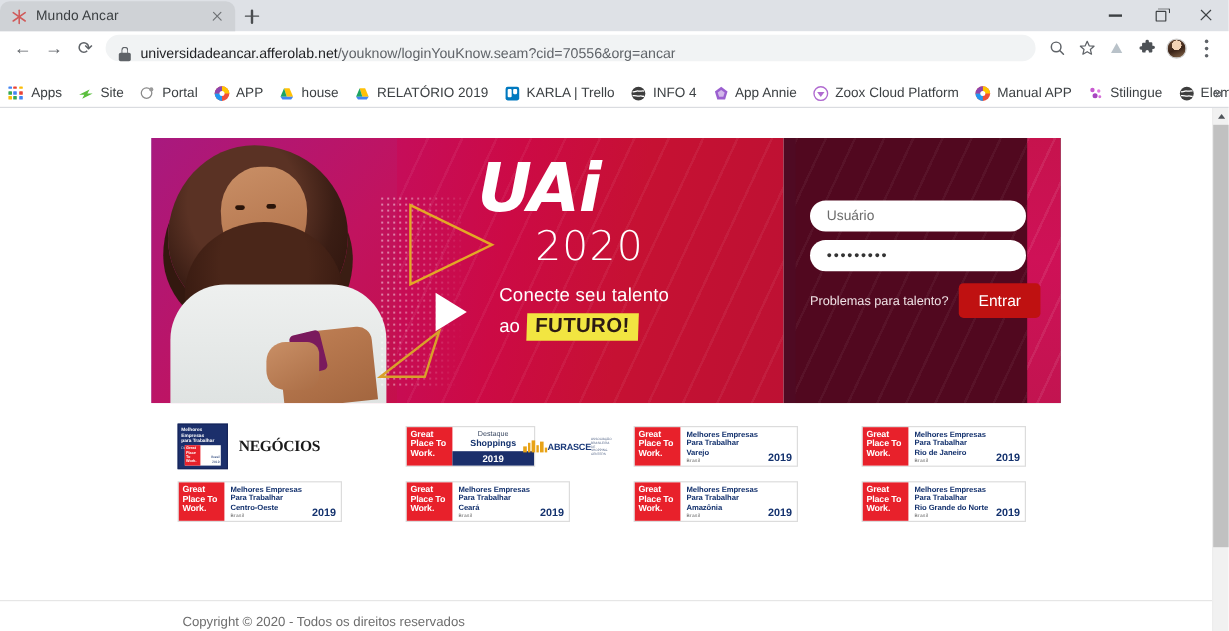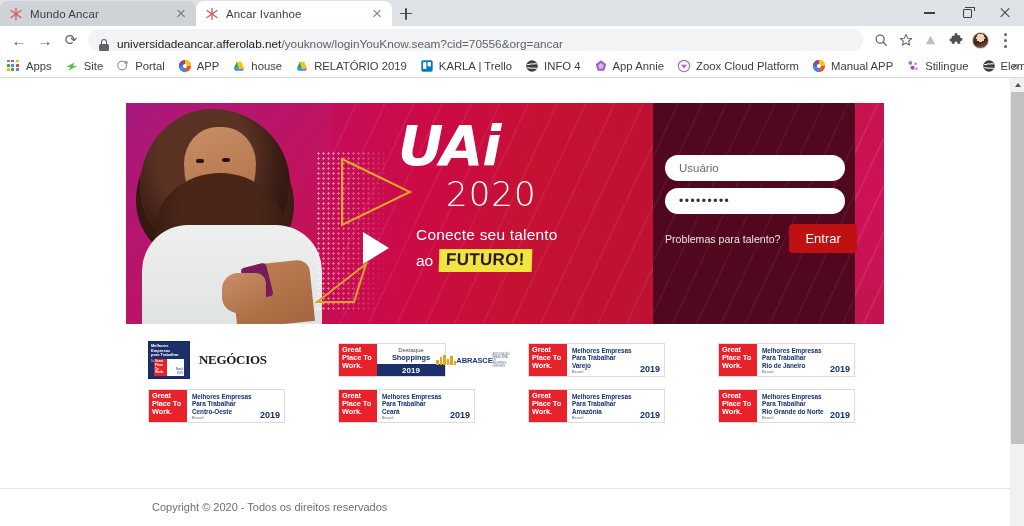--- a/index.html
+++ b/index.html
@@ -124,21 +124,21 @@
   .dots3 { width:3px; height:15px; position:relative; }
   .dots3 span { position:absolute; left:0; width:3px; height:3px; border-radius:50%;
                 background:#5f6368; }
   .dots3 span:nth-child(1){top:0;} .dots3 span:nth-child(2){top:6px;}
   .dots3 span:nth-child(3){top:12px;}
 
   
   .bookmarks {
     height: 24px; flex: 0 0 24px; background:#fff;
     display:flex; align-items:center; padding:0 7px;
-    border-bottom: 1px solid #dadce0; position: relative;
+    border-bottom: 1px solid #dadce0; position: relative; margin-top: 12px;
   }
   .bm { display:flex; align-items:center; margin-right: 13px; cursor:pointer;
         white-space:nowrap; }
   .bm .bmi { width:14px; height:14px; flex:0 0 14px; margin-right:5px;
              position:relative; }
   .bm .bml { font-size:11.3px; color:#3c4043; }
   .bm-overflow { position:absolute; right:5px; font-size:13px; color:#5f6368;
                  cursor:pointer; }
 
   
@@ -262,21 +262,21 @@
   .hl {
     background:#f2e541; color:#2c1a14; font-weight:700; font-size:17px;
     padding:1px 7px 2px 7px; margin-left:6px; letter-spacing:.3px;
     transform: skewX(-2deg); display:inline-block;
   }
 
   .banner-right {
     width:231px; height:100%; position:relative;
     background:#4f0a23; overflow:hidden; display:flex;
   }
-  .login-panel { position:relative; width:202px; height:100%; background:#51081f; }
+  .login-panel { position:relative; width:202px; height:100%; background:#51081f;margin-left:10px; }
   .login-stripes { position:absolute; inset:0;
     background: repeating-linear-gradient(115deg,
       rgba(255,255,255,.045) 0px, rgba(255,255,255,.045) 2px,
       rgba(255,255,255,0) 2px, rgba(255,255,255,0) 22px); }
   .pink-edge { width:29px; height:100%;
     background: linear-gradient(180deg,#c6134d 0%,#cf1157 45%,#c21450 100%);
     position:relative; }
   .pink-edge::after { content:""; position:absolute; inset:0;
     background: repeating-linear-gradient(115deg,
       rgba(255,255,255,.08) 0px, rgba(255,255,255,.08) 2px,
@@ -371,33 +371,20 @@
             <line x1="7" y1="1.5" x2="7" y2="12.5"></line>
             <line x1="2" y1="3.5" x2="12" y2="10.5"></line>
             <line x1="12" y1="3.5" x2="2" y2="10.5"></line>
           </g>
         </svg>
       </span>
       <span class="tab-title">Mundo Ancar</span>
       <span class="tab-close"></span>
     </div>
 
-    <div class="tab active">
-      <span class="favicon">
-        <svg width="14" height="14" viewBox="0 0 14 14">
-          <g stroke="#d05a5a" stroke-width="1.3" stroke-linecap="round">
-            <line x1="7" y1="1.5" x2="7" y2="12.5"></line>
-            <line x1="2" y1="3.5" x2="12" y2="10.5"></line>
-            <line x1="12" y1="3.5" x2="2" y2="10.5"></line>
-          </g>
-        </svg>
-      </span>
-      <span class="tab-title">Ancar Ivanhoe</span>
-      <span class="tab-close"></span>
-    </div>
 
     <div class="newtab"></div>
 
     <div class="winbtns">
       <div class="winbtn">
           <span class="wb-min"></span>
         </div>
       <div class="winbtn">
           <span class="wb-max"></span>
         </div>

